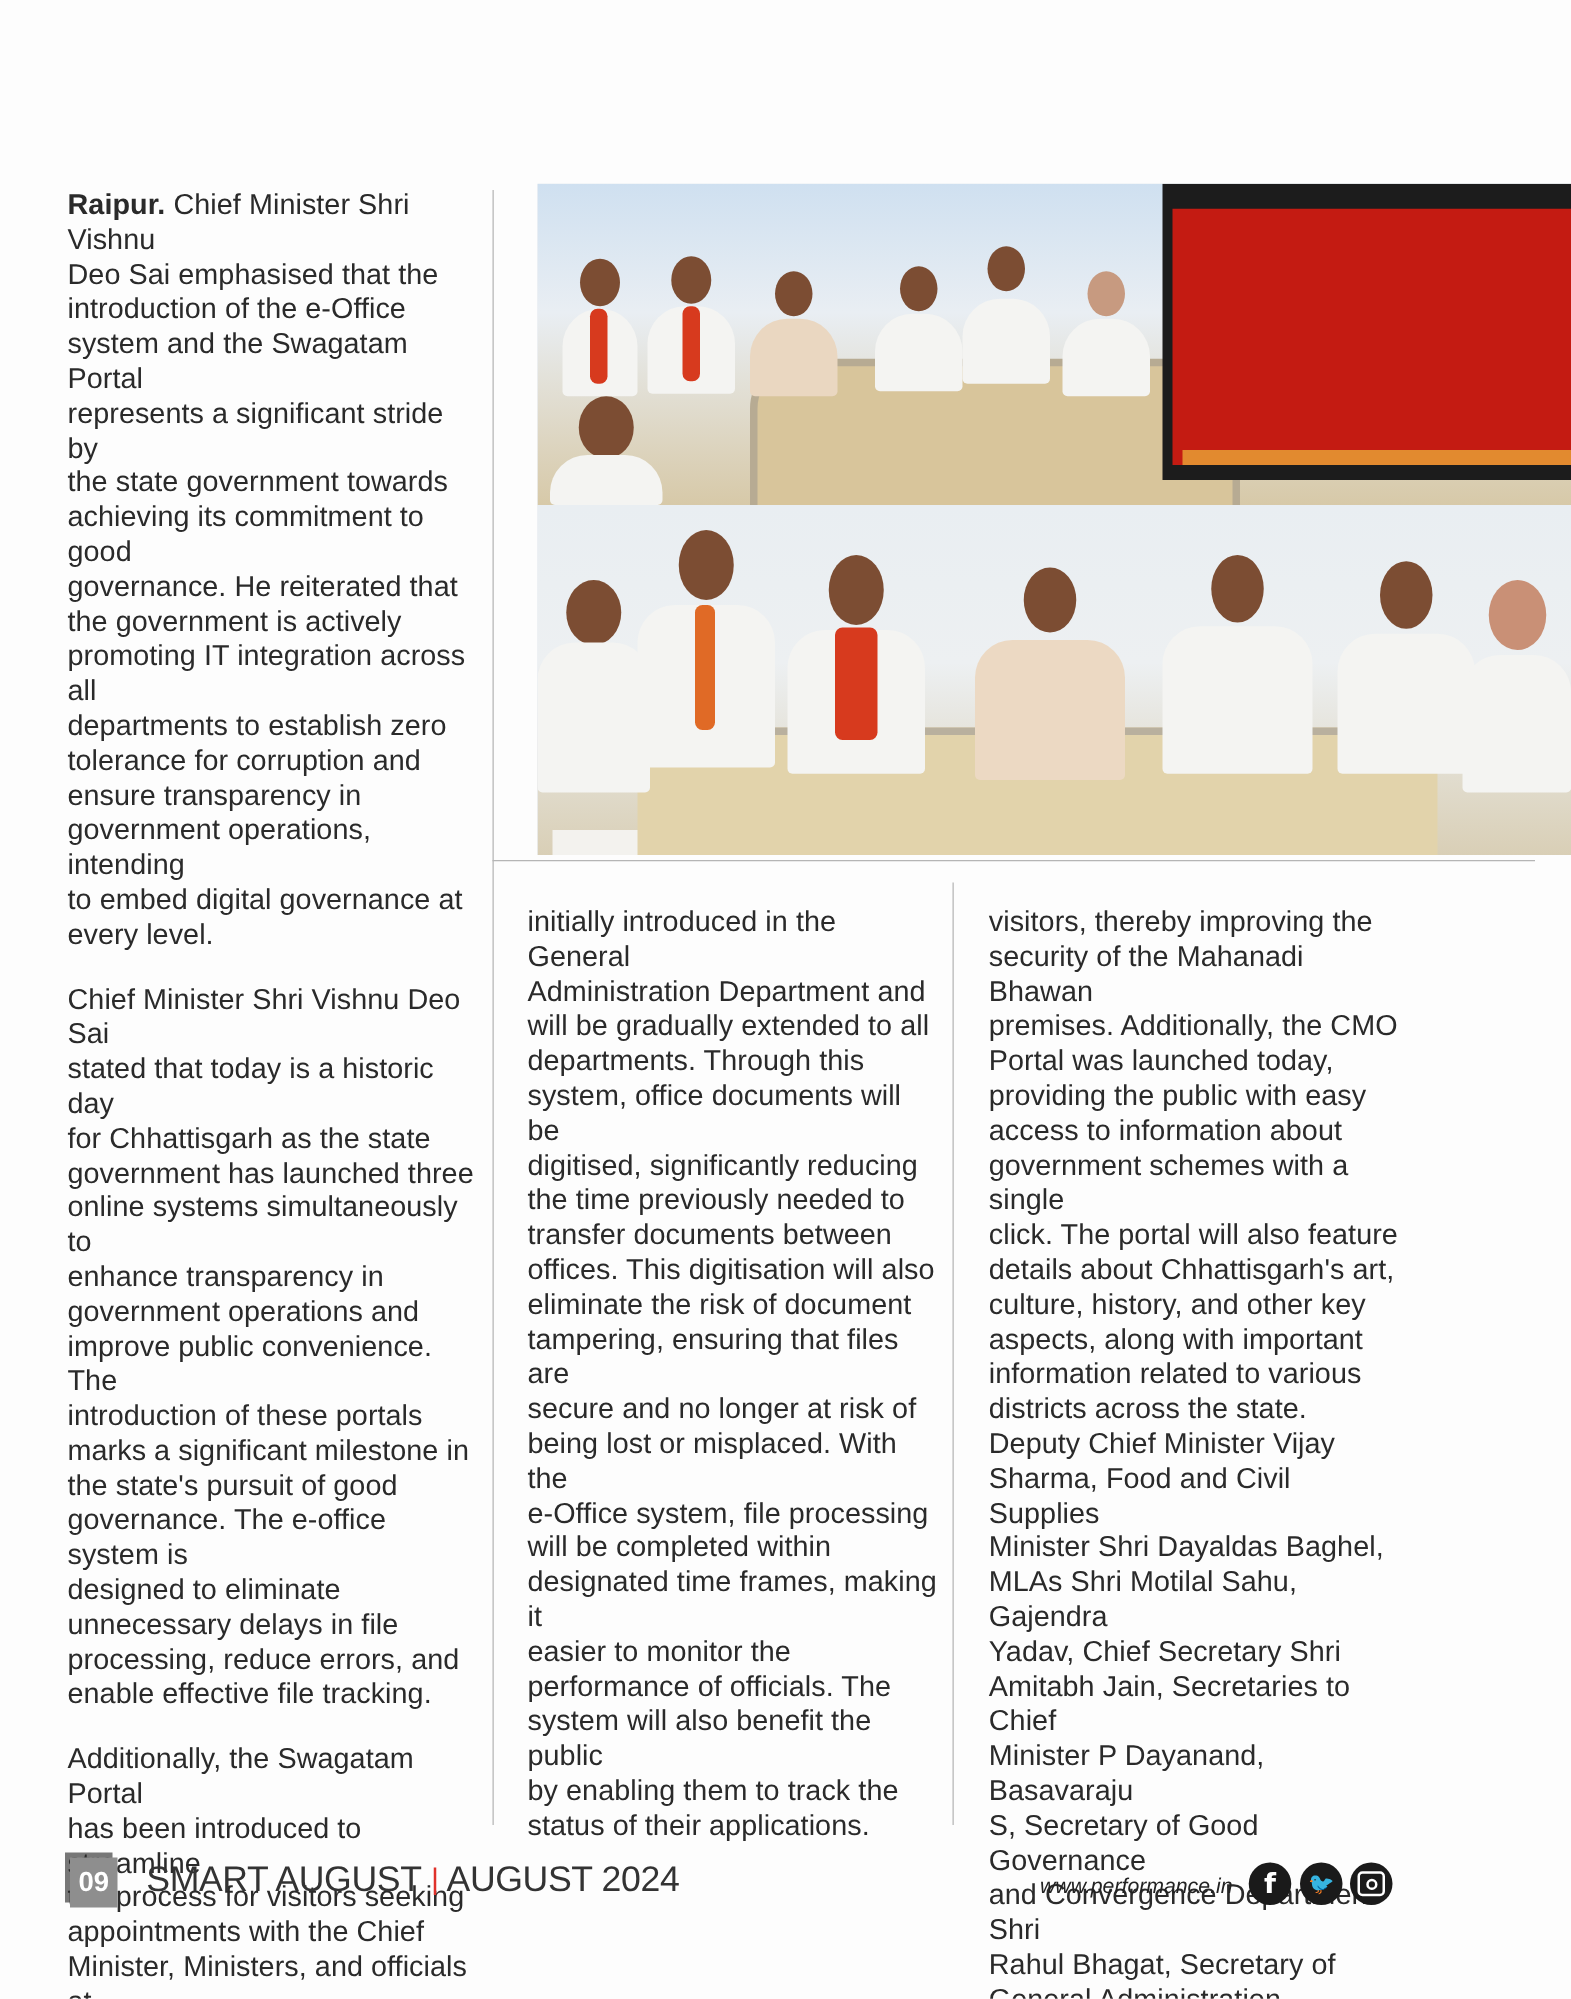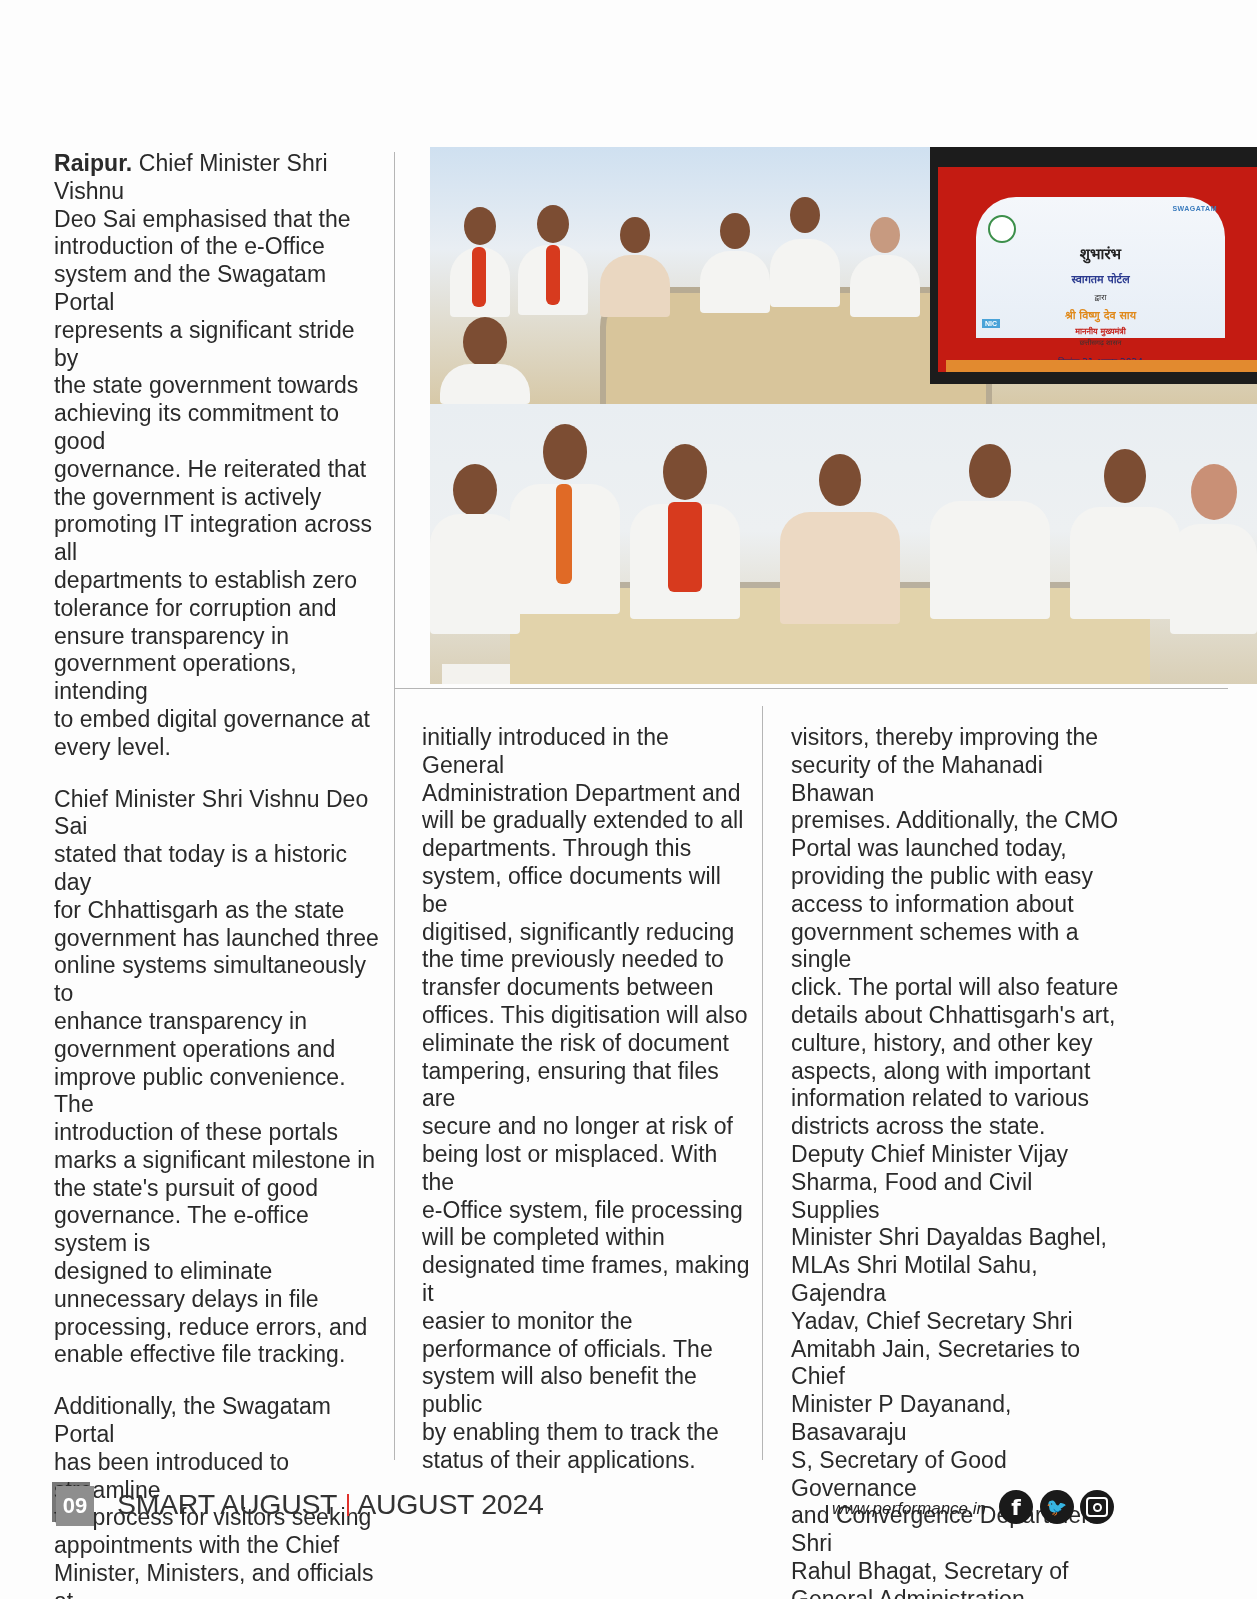--- a/index.html
+++ b/index.html
@@ -183,32 +183,20 @@
         <div class="head" style="top:0; width:30px; height:36px; background:#c79a80;"></div>
         <div class="body" style="height:62px;"></div>
       </div>
     <div class="person" style="left:10px; top:170px; width:90px; height:87px;">
         <div class="head" style="top:0; width:44px; height:50px;"></div>
         <div class="body" style="height:40px;"></div>
       </div>
 
     <div class="screen">
       <div class="curtain-area">
-        <div class="stage">
-          <div class="emblem"></div>
-          <div class="swagatam-logo">SWAGATAM</div>
-          <div class="screen-text st-title">शुभारंभ</div>
-          <div class="screen-text st-portal">स्वागतम पोर्टल</div>
-          <div class="screen-text st-by">द्वारा</div>
-          <div class="screen-text st-name">श्री विष्णु देव साय</div>
-          <div class="screen-text st-role">माननीय मुख्यमंत्री</div>
-          <div class="screen-text st-state">छत्तीसगढ़ शासन</div>
-          <div class="screen-text st-date">दिनांक 21 अगस्त 2024</div>
-          <div class="nic-logo">NIC</div>
-        </div>
         <div class="ticker"></div>
       </div>
     </div>
   </div>
 
   <div class="photo-bottom">
     <div class="calendar"></div>
     <div class="table-bottom"></div>
     <div class="person" style="left:0px; top:60px; width:90px; height:170px;">
         <div class="head" style="top:0; width:44px; height:52px;"></div>

